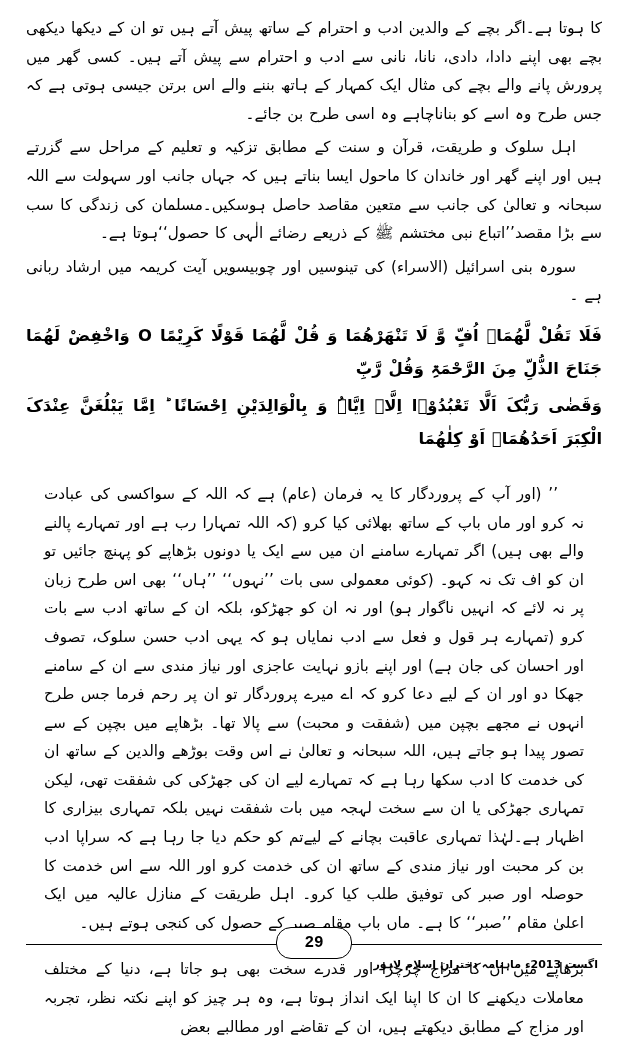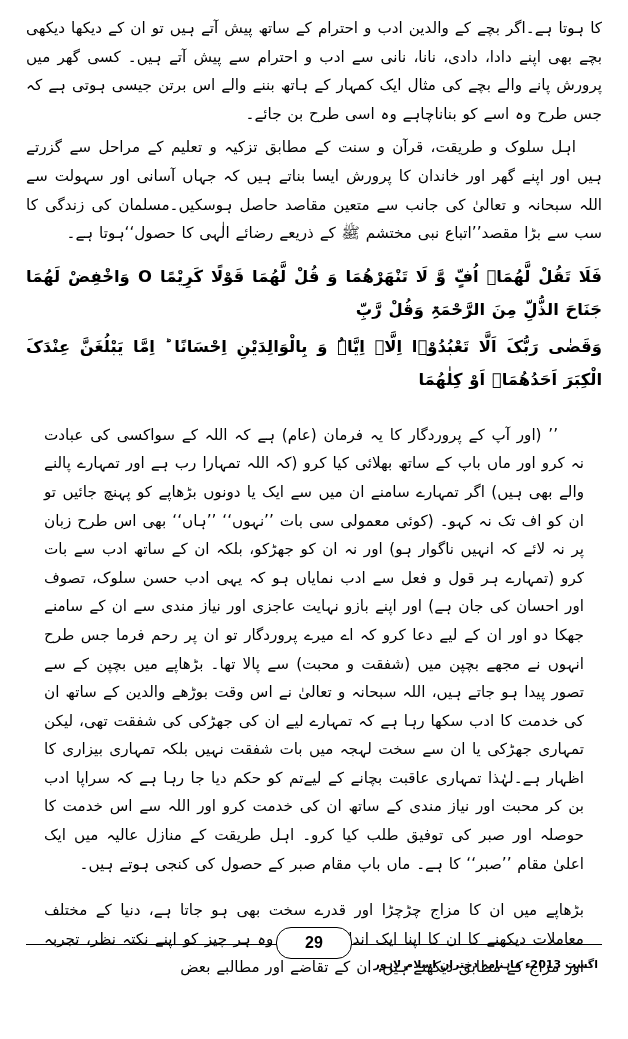--- a/index.html
+++ b/index.html
@@ -91,21 +91,21 @@
     width: 74px;
     height: 30px;
     border: 1.8px solid #000;
     border-radius: 15px;
     background: #ffffff;
     display: flex;
     align-items: center;
     justify-content: center;
     font-size: 16px;
     font-weight: 700;
-    font-family: Liberation Sans, sans-serif;
+    font-family: Liberation Mono, monospace;
   }
   .footer-credit {
     position: absolute;
     right: 30px;
     bottom: 8px;
     direction: rtl;
     font-size: 11px;
     font-weight: 700;
     white-space: nowrap;
   }
@@ -114,24 +114,25 @@
 <body>
 
 <div class="page">
 
   <div class="body-text">
 
     <p class="para first">کا ہوتا ہے۔اگر بچے کے والدین ادب و احترام کے ساتھ پیش آتے ہیں تو ان کے دیکھا دیکھی بچے بھی اپنے دادا، دادی، نانا، نانی سے ادب و احترام سے پیش آتے ہیں۔ کسی گھر میں پرورش پانے والے بچے کی مثال ایک کمہار کے ہاتھ بننے والے اس برتن جیسی ہوتی ہے کہ جس طرح وہ اسے کو بناناچاہے وہ اسی طرح بن جائے۔</p>
 
     <div class="spacer-xs"></div>
 
-    <p class="para para-indent">اہل سلوک و طریقت، قرآن و سنت کے مطابق تزکیہ و تعلیم کے مراحل سے گزرتے ہیں اور اپنے گھر اور خاندان کا پرورش ایسا بناتے ہیں کہ جہاں آسانی اور سہولت سے اللہ سبحانہ و تعالیٰ کی جانب سے متعین مقاصد حاصل ہوسکیں۔مسلمان کی زندگی کا سب سے بڑا مقصد’’اتباع نبی مختشم ﷺ کے ذریعے رضائے الٰہی کا حصول‘‘ہوتا ہے۔</p>
+    <p class="para para-indent">اہل سلوک و طریقت، قرآن و سنت کے مطابق تزکیہ و تعلیم کے مراحل سے گزرتے ہیں اور اپنے گھر اور خاندان کا ماحول ایسا بناتے ہیں کہ جہاں جانب اور سہولت سے اللہ سبحانہ و تعالیٰ کی جانب سے متعین مقاصد حاصل ہوسکیں۔مسلمان کی زندگی کا سب سے بڑا مقصد’’اتباع نبی مختشم ﷺ کے ذریعے رضائے الٰہی کا حصول‘‘ہوتا ہے۔</p>
 
     <div class="spacer-xs"></div>
 
+    <p class="para para-indent">سورہ بنی اسرائیل (الاسراء) کی تینوسیں اور چوبیسویں آیت کریمہ میں ارشاد ربانی ہے ۔</p>
 
     <div class="spacer-xs"></div>
 
     <div class="quran">فَلَا تَقُلْ لَّھُمَاۤ اُفٍّ وَّ لَا تَنْھَرْھُمَا وَ قُلْ لَّھُمَا قَوْلًا کَرِیْمًا O وَاخْفِضْ لَھُمَا جَنَاحَ الذُّلِّ مِنَ الرَّحْمَۃِ وَقُلْ رَّبِّ</div>
     <div class="quran">وَقَضٰی رَبُّکَ اَلَّا تَعْبُدُوْۤا اِلَّاۤ اِیَّاہُ وَ بِالْوَالِدَیْنِ اِحْسَانًا ؕ اِمَّا یَبْلُغَنَّ عِنْدَکَ الْکِبَرَ اَحَدُھُمَاۤ اَوْ کِلٰھُمَا</div>
 
     <div class="spacer-xs"></div>
 
     <p class="translation para-indent">’’ (اور آپ کے پروردگار کا یہ فرمان (عام) ہے کہ اللہ کے سواکسی کی عبادت نہ کرو اور ماں باپ کے ساتھ بھلائی کیا کرو (کہ اللہ تمہارا رب ہے اور تمہارے پالنے والے بھی ہیں) اگر تمہارے سامنے ان میں سے ایک یا دونوں بڑھاپے کو پہنچ جائیں تو ان کو اف تک نہ کہو۔ (کوئی معمولی سی بات ’’نہوں‘‘ ’’ہاں‘‘ بھی اس طرح زبان پر نہ لائے کہ انہیں ناگوار ہو) اور نہ ان کو جھڑکو، بلکہ ان کے ساتھ ادب سے بات کرو (تمہارے ہر قول و فعل سے ادب نمایاں ہو کہ یہی ادب حسن سلوک، تصوف اور احسان کی جان ہے) اور اپنے بازو نہایت عاجزی اور نیاز مندی سے ان کے سامنے جھکا دو اور ان کے لیے دعا کرو کہ اے میرے پروردگار تو ان پر رحم فرما جس طرح انہوں نے مجھے بچپن میں (شفقت و محبت) سے پالا تھا۔ بڑھاپے میں بچپن کے سے تصور پیدا ہو جاتے ہیں، اللہ سبحانہ و تعالیٰ نے اس وقت بوڑھے والدین کے ساتھ ان کی خدمت کا ادب سکھا رہا ہے کہ تمہارے لیے ان کی جھڑکی کی شفقت تھی، لیکن تمہاری جھڑکی یا ان سے سخت لہجہ میں بات شفقت نہیں بلکہ تمہاری بیزاری کا اظہار ہے۔لہٰذا تمہاری عاقبت بچانے کے لیےتم کو حکم دیا جا رہا ہے کہ سراپا ادب بن کر محبت اور نیاز مندی کے ساتھ ان کی خدمت کرو اور اللہ سے اس خدمت کا حوصلہ اور صبر کی توفیق طلب کیا کرو۔ اہل طریقت کے منازل عالیہ میں ایک اعلیٰ مقام ’’صبر‘‘ کا ہے۔ ماں باپ مقام صبر کے حصول کی کنجی ہوتے ہیں۔</p>
 

